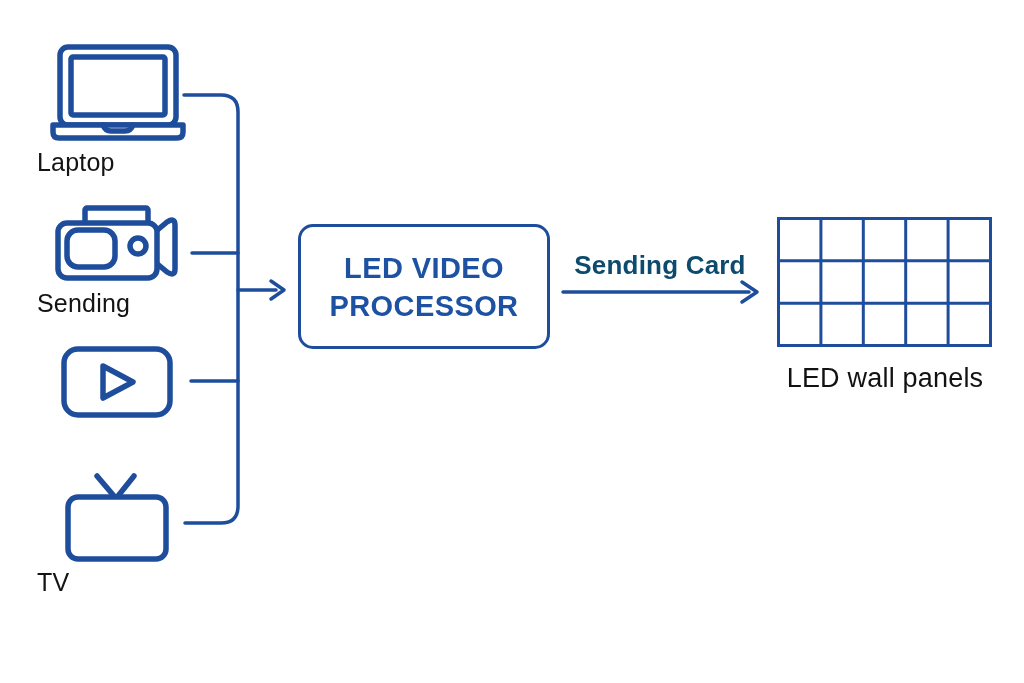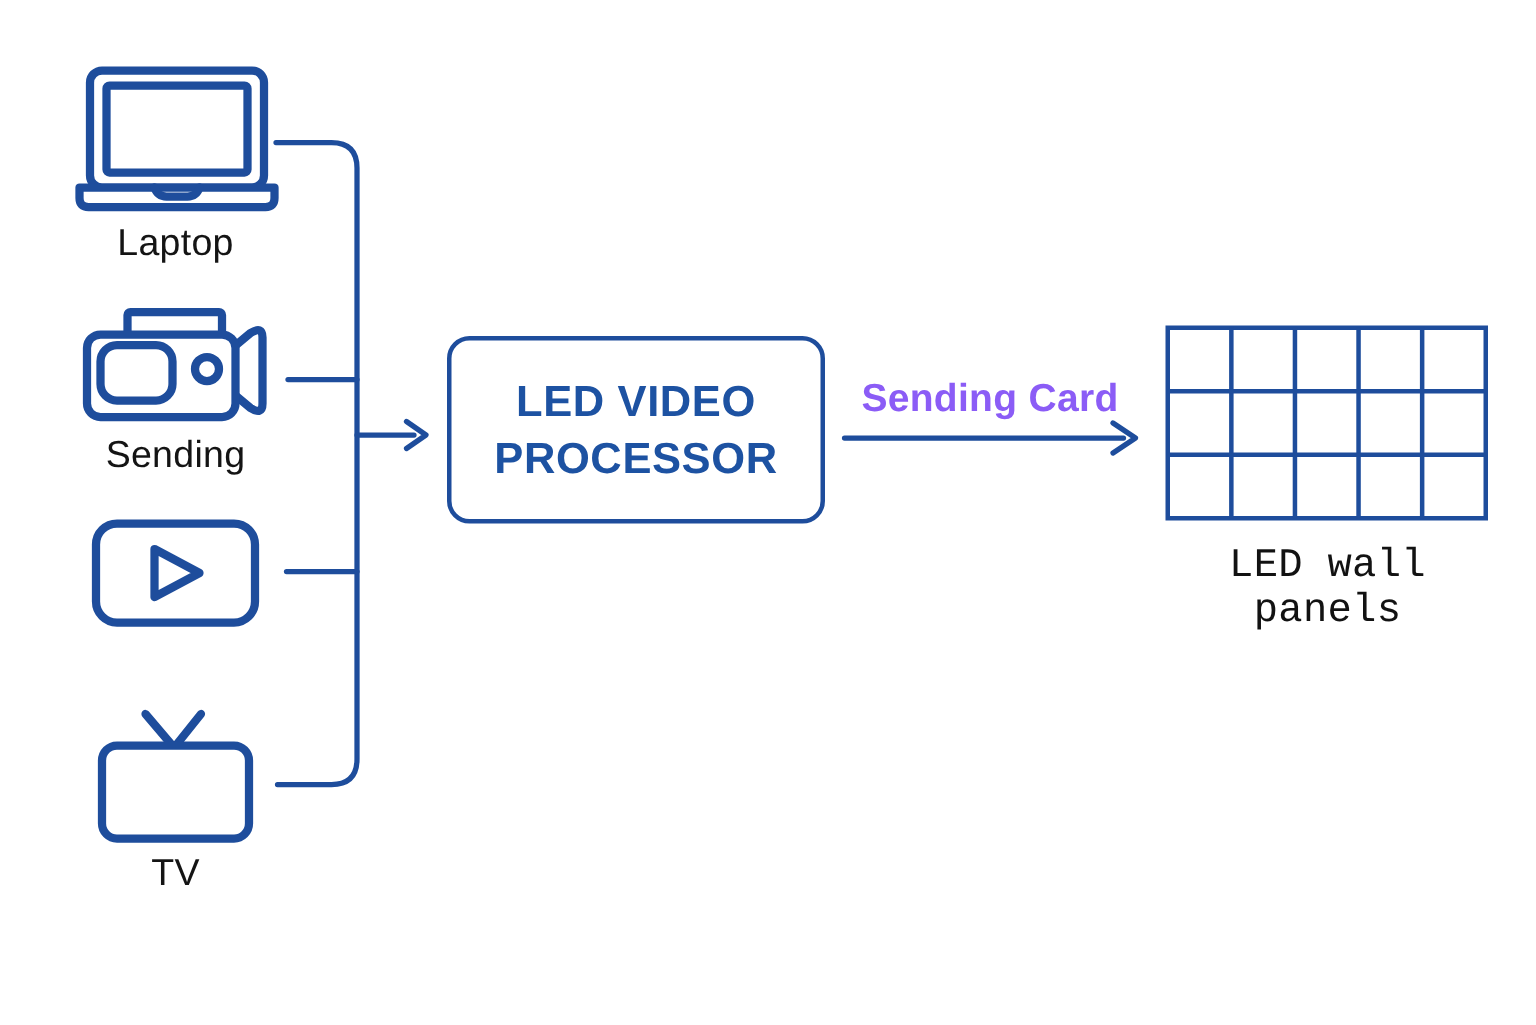--- a/index.html
+++ b/index.html
@@ -11,38 +11,38 @@
   html,body{margin:0;padding:0;background:var(--bg);}
   .canvas{
     position:relative;width:1024px;height:683px;background:var(--bg);
     font-family:"Liberation Sans",sans-serif;overflow:hidden;
   }
   .abs{position:absolute;}
   svg{display:block;overflow:visible;}
   .icon-stroke{fill:#ffffff;stroke:var(--line);stroke-width:5.5;stroke-linejoin:round;}
   .icon-stroke-open{fill:none;stroke:var(--line);stroke-width:5.5;stroke-linejoin:round;stroke-linecap:round;}
   .src-label{
-    color:var(--label);font-size:25px;font-weight:500;text-align:center;letter-spacing:.2px;
+    color:var(--label);font-size:25px;font-weight:500;letter-spacing:.2px;
   }
   .processor-box{
     left:298px;top:224px;width:252px;height:125px;
     border:3.5px solid var(--line);border-radius:15px;box-sizing:border-box;
     display:flex;flex-direction:column;align-items:center;justify-content:center;
   }
   .processor-text{
     color:var(--proc-text);font-weight:700;font-size:29px;line-height:38px;
     letter-spacing:.4px;text-align:center;
   }
   .sending-label{
     left:545px;top:250px;width:230px;text-align:center;
-    color:#8b5cf6;font-size:26px;font-weight:700;letter-spacing:.2px;
+    color:#0c4a6e;font-size:26px;font-weight:700;letter-spacing:.2px;
   }
   .wall-label{
     left:765px;top:363px;width:240px;text-align:center;
-    color:#121212;font-size:27px;font-weight:500;letter-spacing:.2px;font-family:Liberation Mono, monospace;
+    color:#121212;font-size:27px;font-weight:500;letter-spacing:.2px;
   }
   .connector-svg{left:0;top:0;pointer-events:none;}
   .conn{fill:none;stroke:var(--line);stroke-width:3.5;stroke-linecap:round;stroke-linejoin:round;}
 </style>
 </head>
 <body>
 
 <div class="canvas">
 
   <svg class="abs connector-svg" width="1024" height="683" viewBox="0 0 1024 683">

